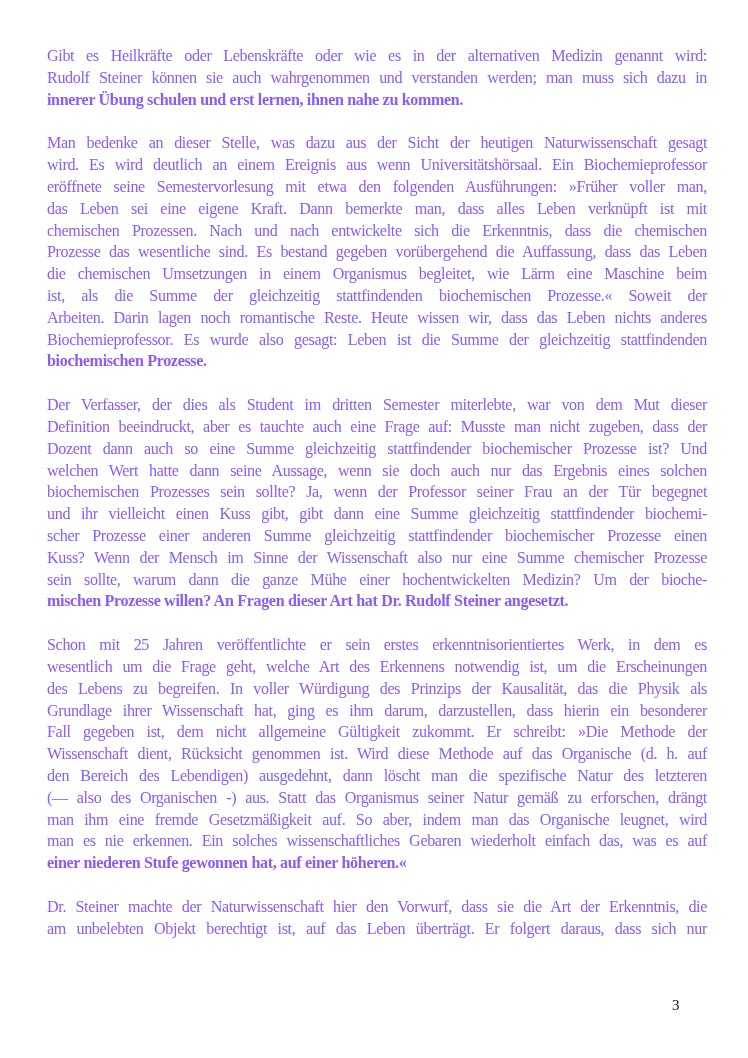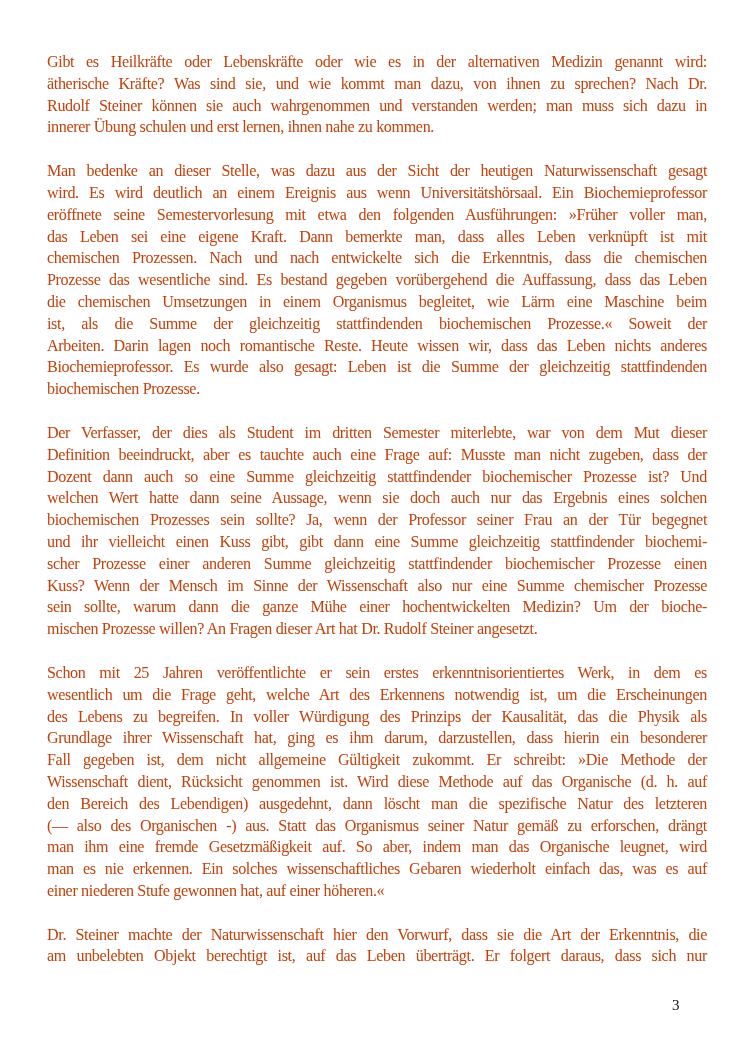--- a/index.html
+++ b/index.html
@@ -1,41 +1,40 @@
 <!DOCTYPE html>
 <html><head>
   <meta charset="utf-8">
   <style>
     html, body { margin: 0; padding: 0; background: #ffffff; }
     body { width: 748px; height: 1058px; position: relative; overflow: hidden; }
     .page {
-      position: absolute; left: 47px; top: 51px; width: 660px;
+      position: absolute; left: 47px; top: 45px; width: 660px;
       font-family: "Liberation Serif", "DejaVu Serif", serif;
-      font-size: 16.1px; color: #c2410c;
+      font-size: 16.1px; color: #8b5cf6;
     }
     .para { margin: 0 0 22px 0; }
     .line {
       display: block; height: 21.8px; line-height: 21.8px;
       text-align: justify; text-align-last: justify; white-space: nowrap;
       letter-spacing: -0.35px; word-spacing: 0px;
     }
-    .line.last { text-align-last: left; }
+    .line.last { text-align-last: left; font-weight: bold; }
     .page-number {
       position: absolute; left: 672px; top: 997px;
       font-family: "Liberation Serif", "DejaVu Serif", serif;
       font-size: 15px; color: #111111;
     }
   </style>
 </head>
 <body>
 
 <div class="page">
   <div class="para">
     <span class="line">Gibt es Heilkräfte oder Lebenskräfte oder wie es in der alternativen Medizin genannt wird:</span>
-    <span class="line">ätherische Kräfte? Was sind sie, und wie kommt man dazu, von ihnen zu sprechen? Nach Dr.</span>
     <span class="line">Rudolf Steiner können sie auch wahrgenommen und verstanden werden; man muss sich dazu in</span>
     <span class="line last">innerer Übung schulen und erst lernen, ihnen nahe zu kommen.</span>
   </div>
 
   <div class="para">
     <span class="line">Man bedenke an dieser Stelle, was dazu aus der Sicht der heutigen Naturwissenschaft gesagt</span>
     <span class="line">wird. Es wird deutlich an einem Ereignis aus wenn Universitätshörsaal. Ein Biochemieprofessor</span>
     <span class="line">eröffnete seine Semestervorlesung mit etwa den folgenden Ausführungen: »Früher voller man,</span>
     <span class="line">das Leben sei eine eigene Kraft. Dann bemerkte man, dass alles Leben verknüpft ist mit</span>
     <span class="line">chemischen Prozessen. Nach und nach entwickelte sich die Erkenntnis, dass die chemischen</span>

